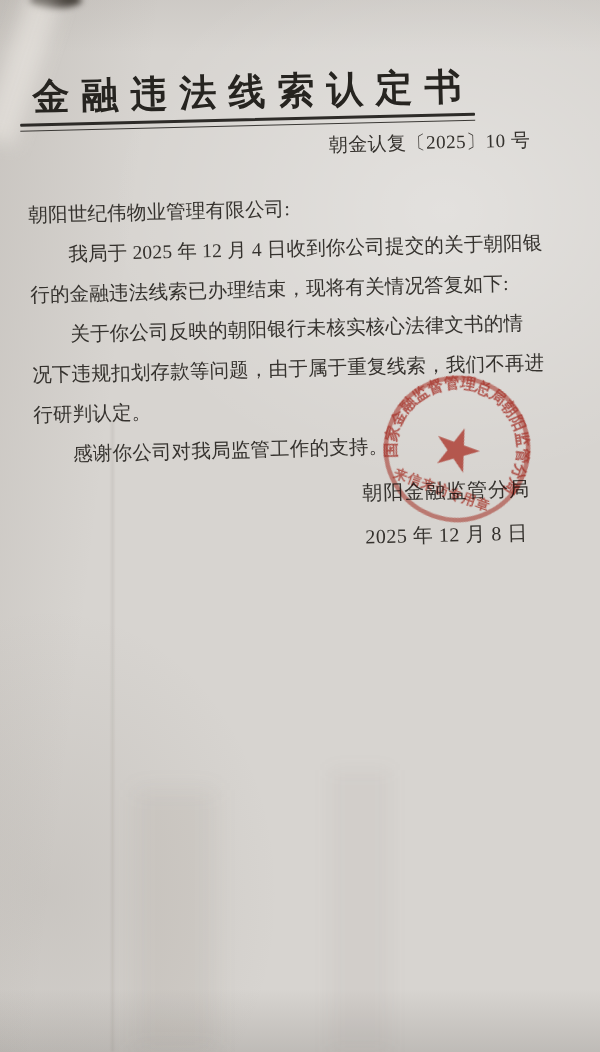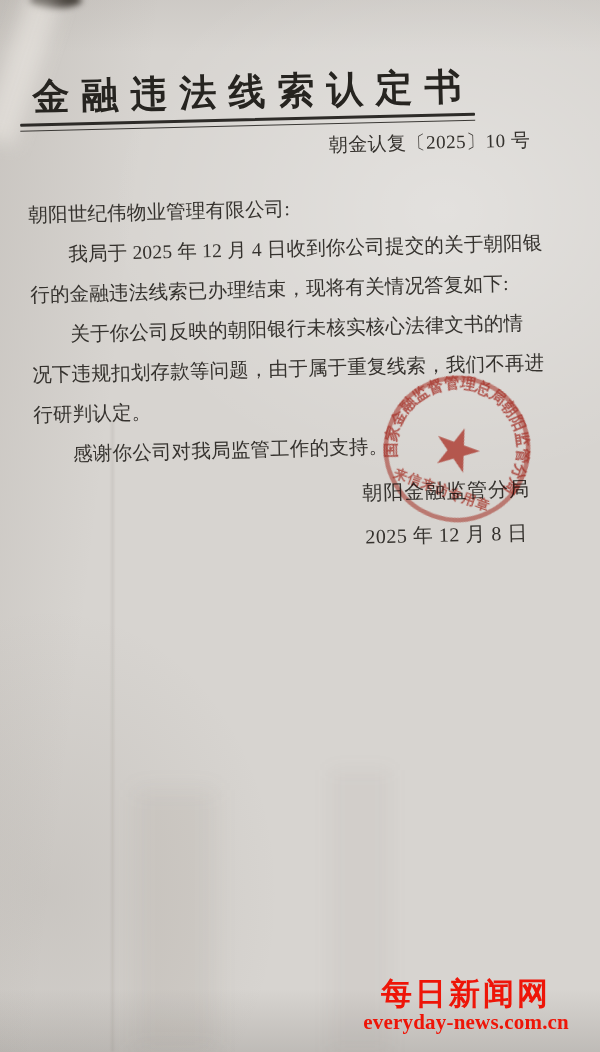--- a/index.html
+++ b/index.html
@@ -98,18 +98,14 @@
       </defs>
       <circle cx="75" cy="75" r="71" fill="none" stroke="rgba(194,56,44,0.60)" stroke-width="4.5"></circle>
       <text font-size="15.5" fill="rgba(190,50,40,0.82)" font-weight="bold" font-family="'Liberation Serif','DejaVu Serif',serif">
         <textPath href="#sealArc" startOffset="0" textLength="244" lengthAdjust="spacingAndGlyphs">国家金融监督管理总局朝阳监管分局</textPath>
       </text>
       <text x="75" y="95" font-size="58" text-anchor="middle" fill="rgba(198,50,38,0.80)">★</text>
       <text x="75" y="123" font-size="13.5" text-anchor="middle" fill="rgba(192,52,40,0.78)" letter-spacing="1" font-weight="bold" font-family="'Liberation Serif','DejaVu Serif',serif">来信来访专用章</text>
     </svg>
   </div>
 
-  <div class="watermark" style="color:#ee1508;">
-    <div class="wm-cn">每日新闻网</div>
-    <div class="wm-en">everyday-news.com.cn</div>
-  </div>
 
 </div>
 
 </body></html>

